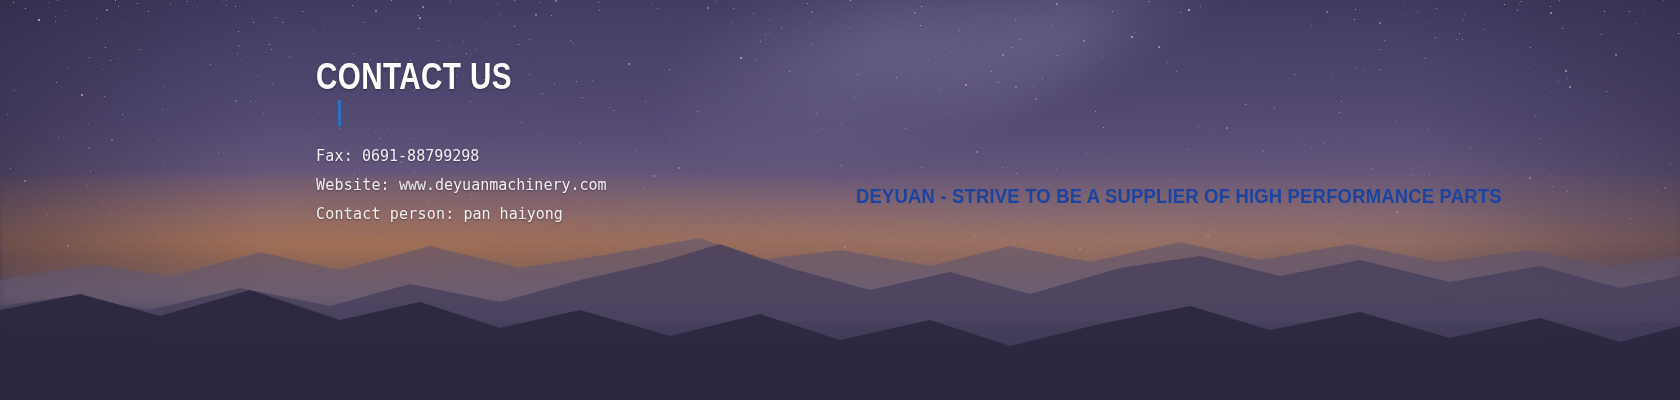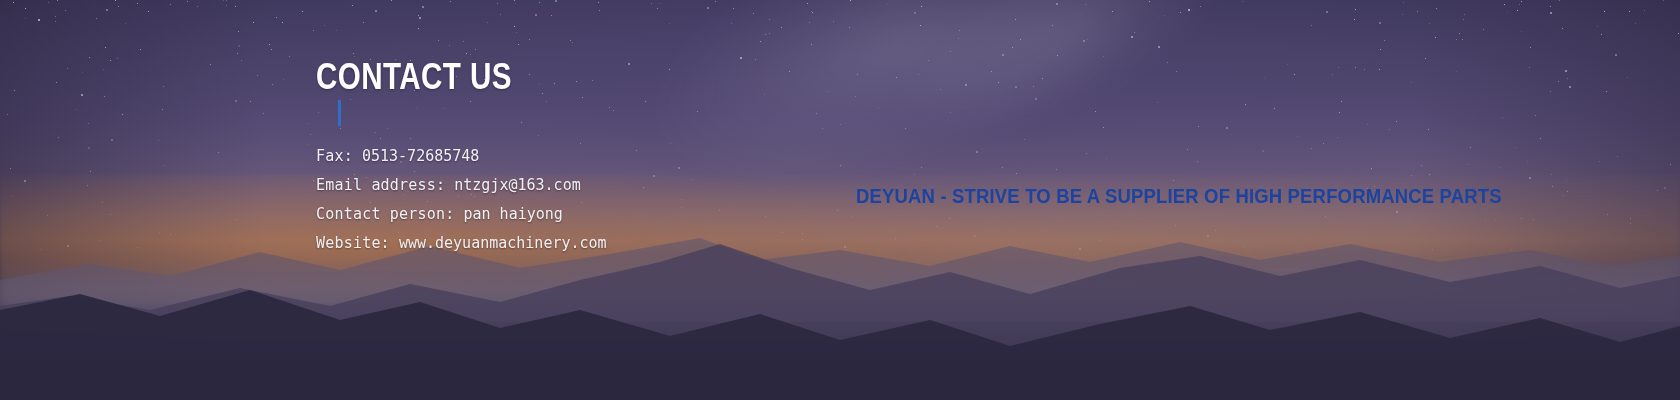--- a/index.html
+++ b/index.html
@@ -631,36 +631,32 @@
     <div class="heading">CONTACT US</div>
 
     <div class="accent-bar"></div>
 
     <div class="details">
 
 
 
       <span class="row">
         <span class="label">Fax:</span>
-        <span>0513-72685748</span>
+        <span>0691-88799298</span>
       </span>
 
+
       <span class="row">
-        <span class="label">Email address:</span>
-        <span>ntzgjx@163.com</span>
+        <span class="label">Website:</span>
+        <span>www.deyuanmachinery.com</span>
       </span>
 
       <span class="row">
         <span class="label">Contact person:</span>
         <span>pan haiyong</span>
       </span>
 
-      <span class="row">
-        <span class="label">Website:</span>
-        <span>www.deyuanmachinery.com</span>
-      </span>
-
     </div>
 
     <div class="slogan">DEYUAN - STRIVE TO BE A SUPPLIER OF HIGH PERFORMANCE PARTS</div>
 
   </div>
 </div>
 
 </body></html>

